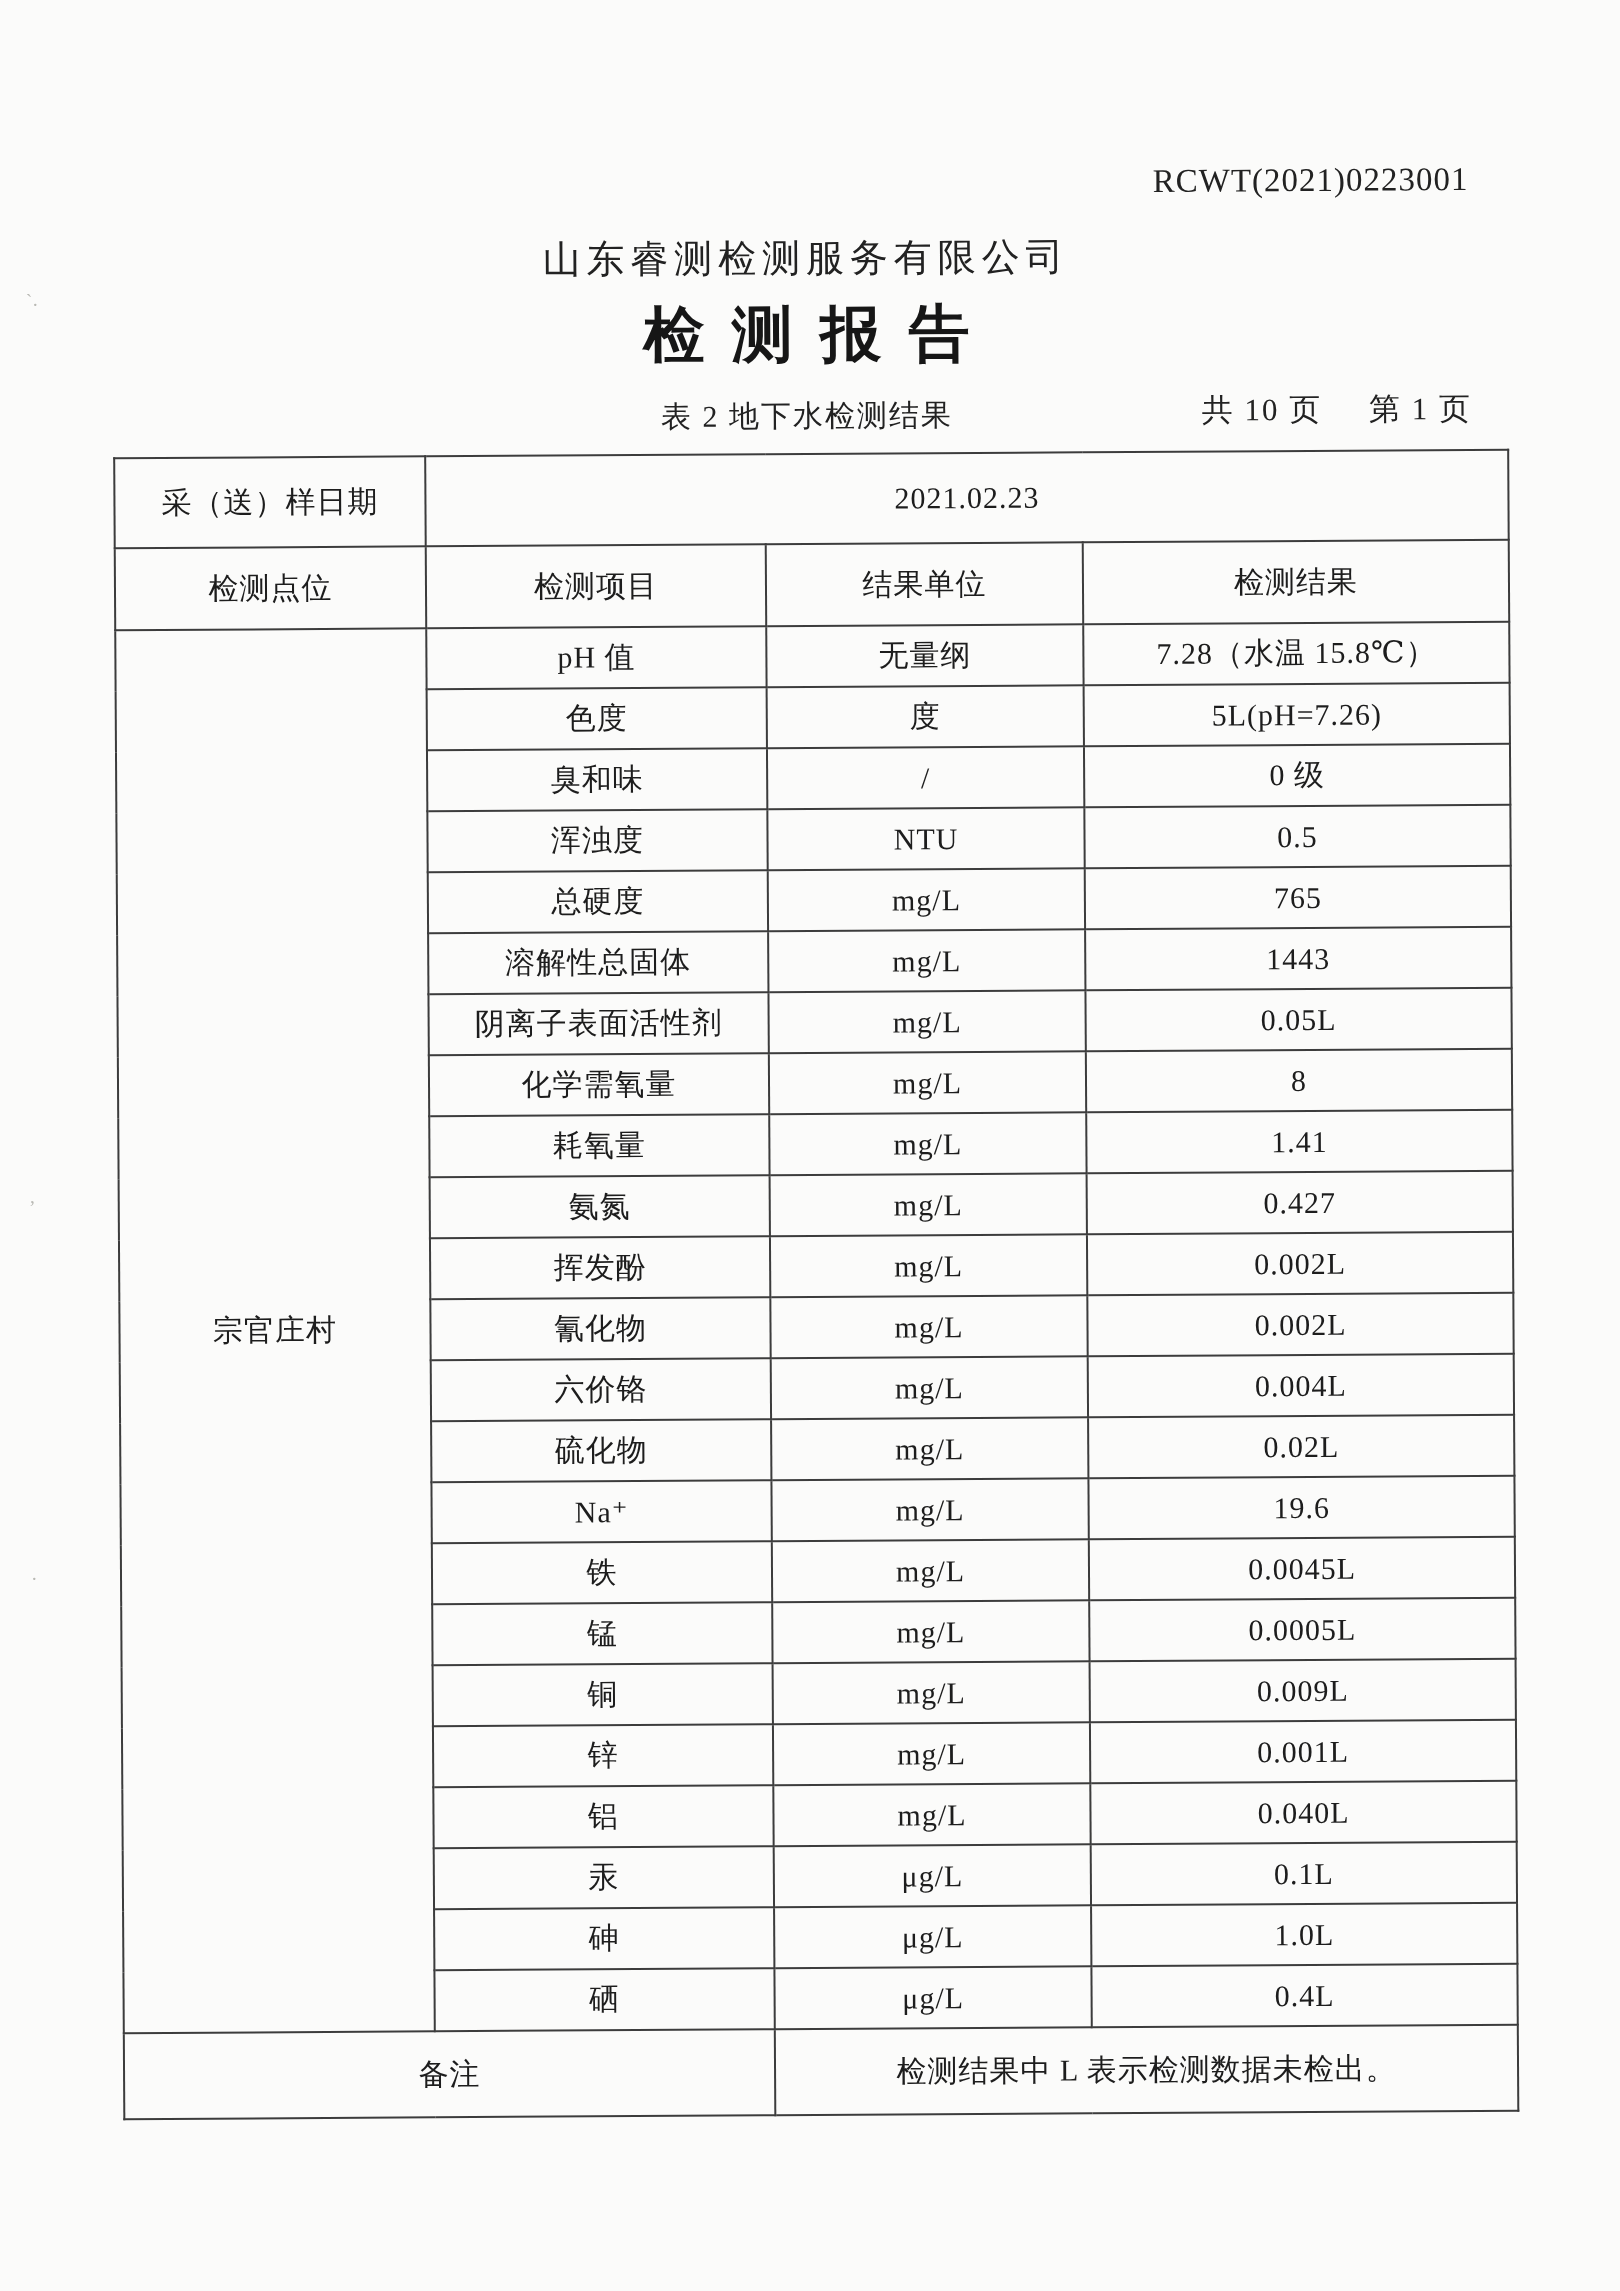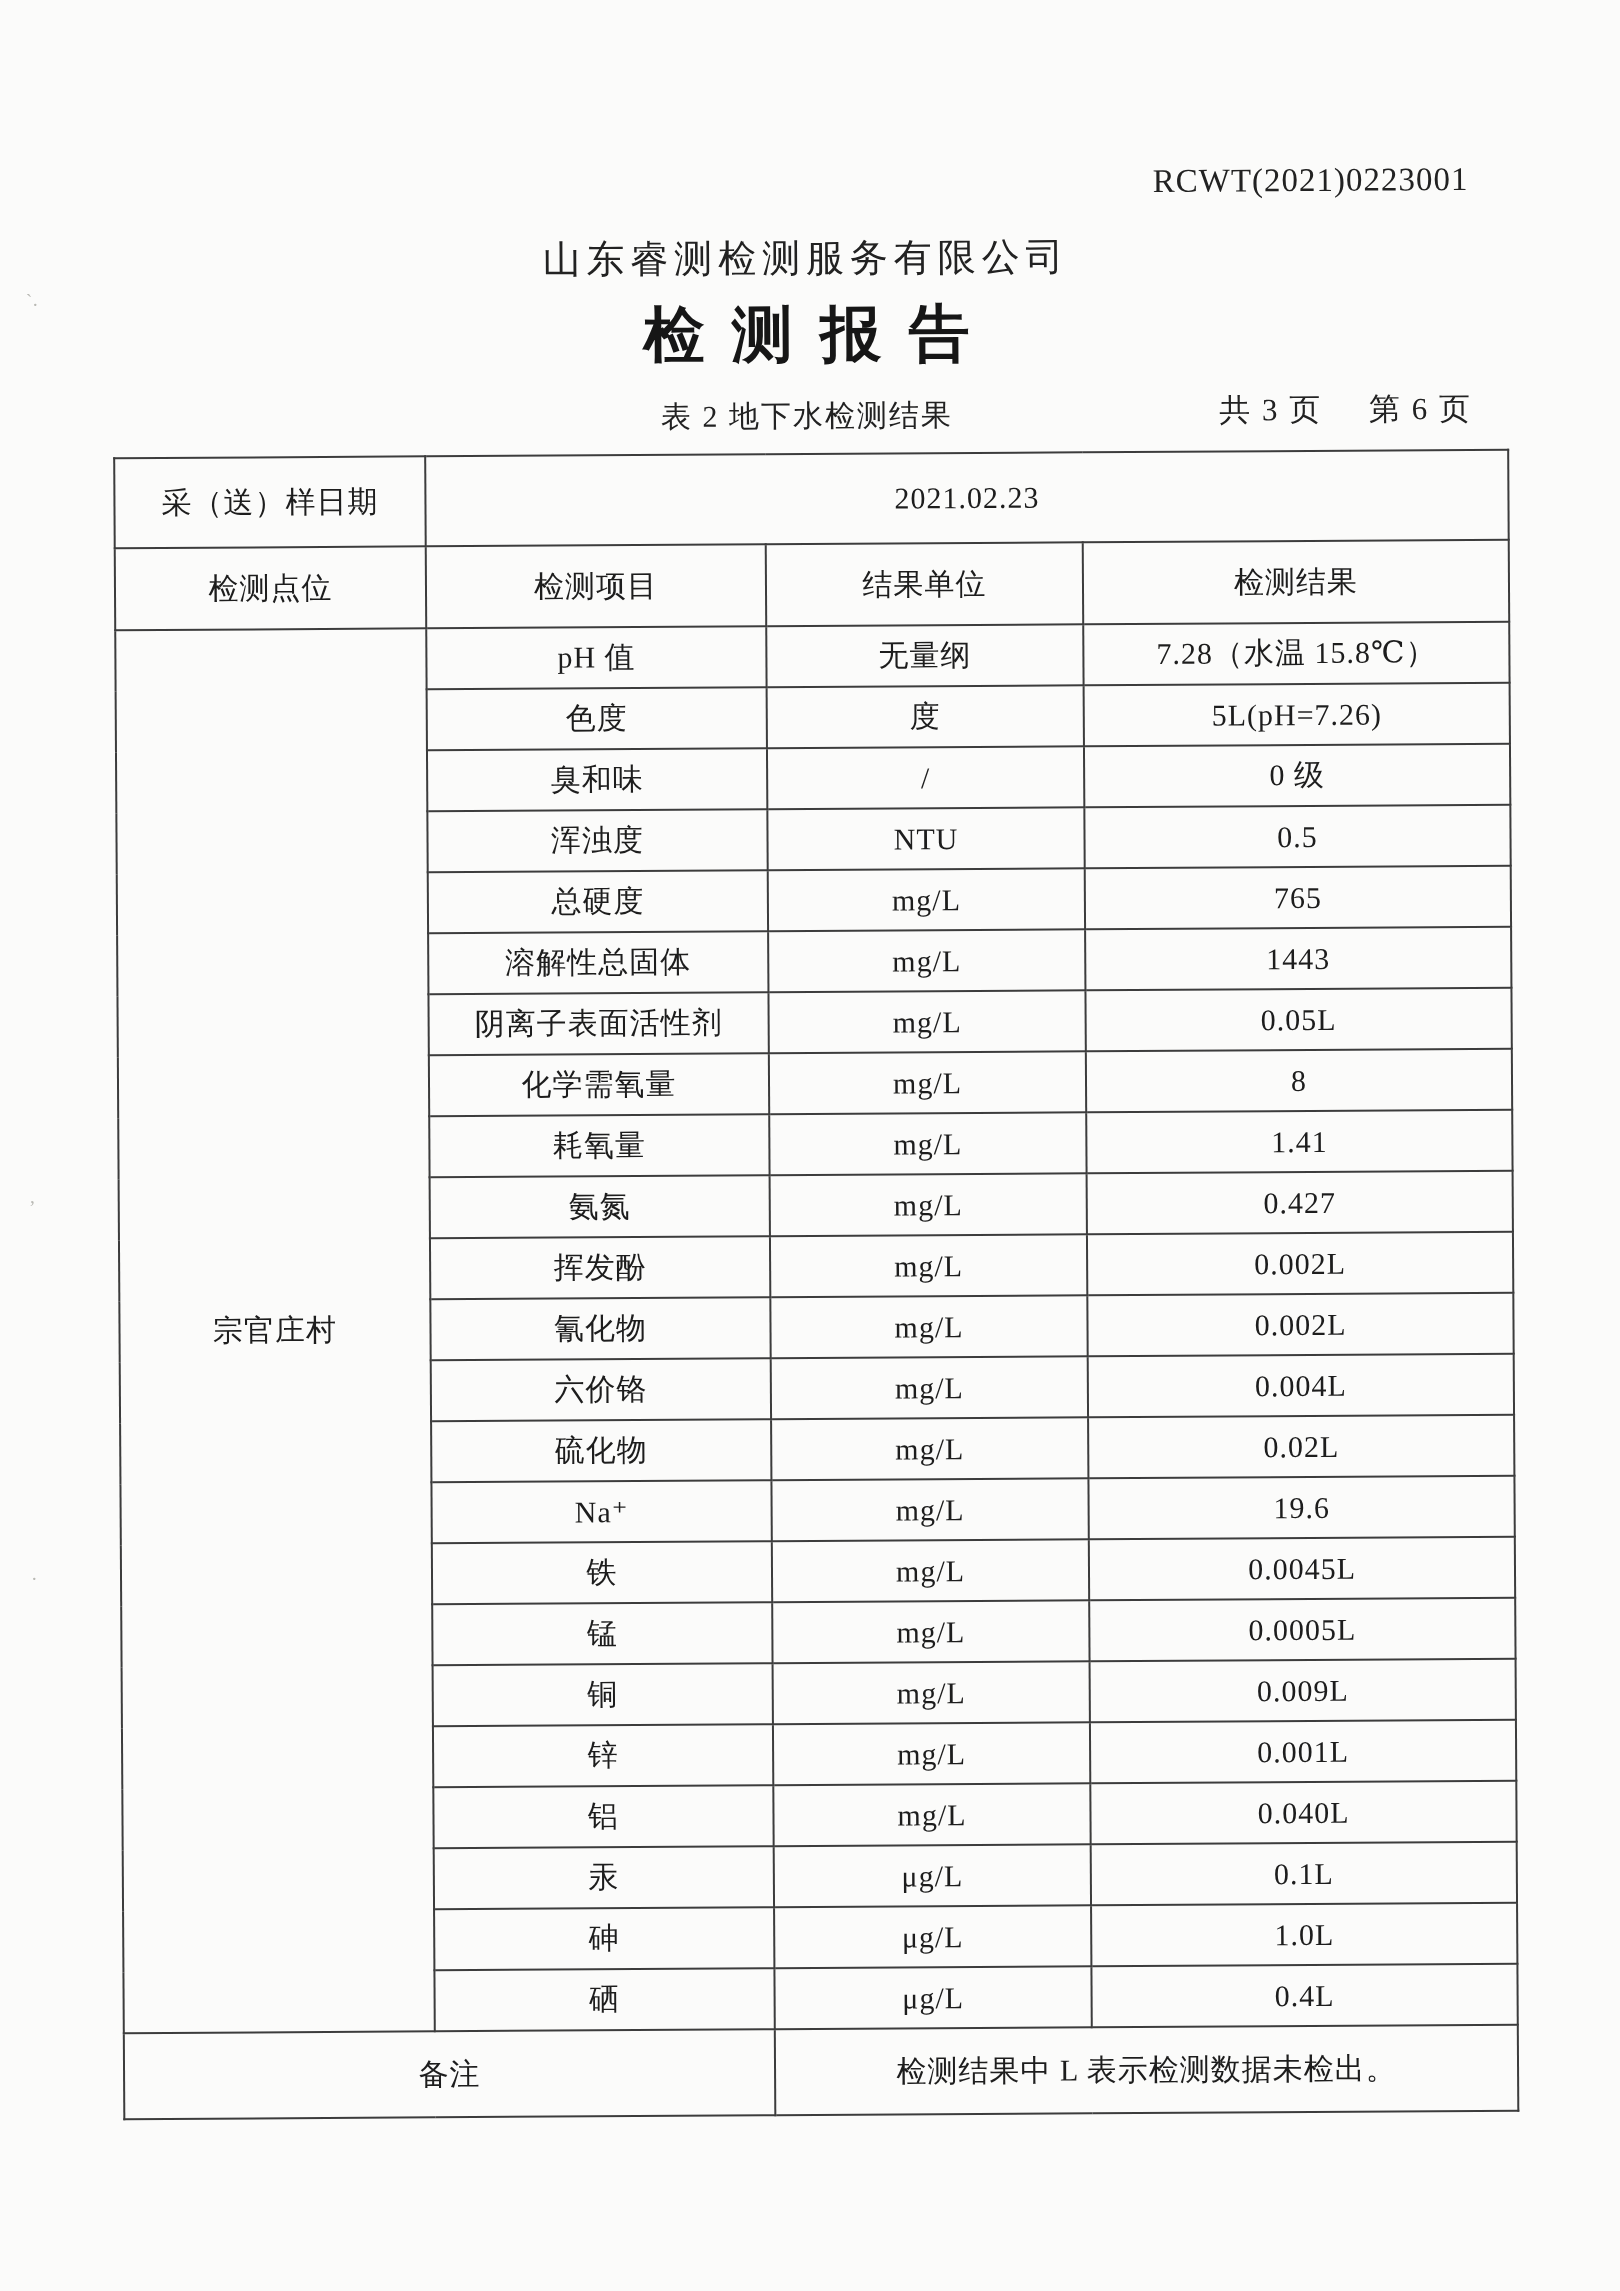--- a/index.html
+++ b/index.html
@@ -77,22 +77,22 @@
 
     <div class="report-no">RCWT(2021)0223001</div>
 
     <div class="company">山东睿测检测服务有限公司</div>
 
     <div class="title">检测报告</div>
 
     <div class="caption">表 2  地下水检测结果</div>
 
     <div class="pagination">
-      <span>共 3 页</span>
-      <span class="pg">第 6 页</span>
+      <span>共 10 页</span>
+      <span class="pg">第 1 页</span>
     </div>
 
     <table class="result">
       <colgroup>
         <col style="width:311px">
         <col style="width:340px">
         <col style="width:317px">
         <col style="width:426px">
       </colgroup>
       <tbody>

